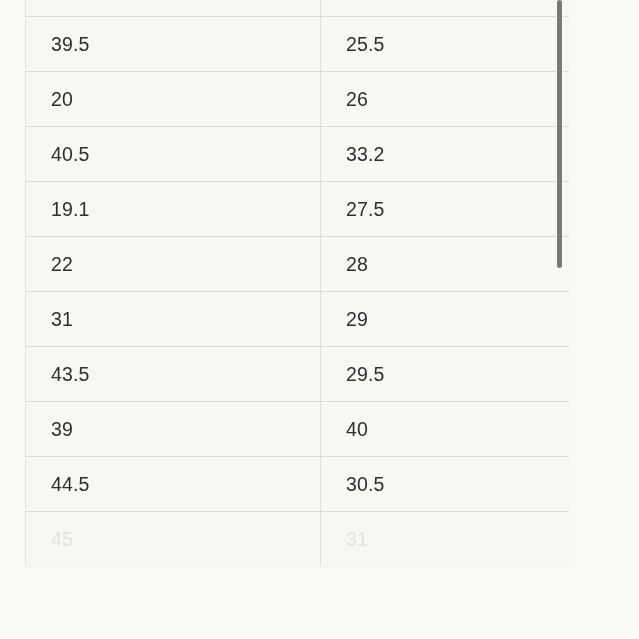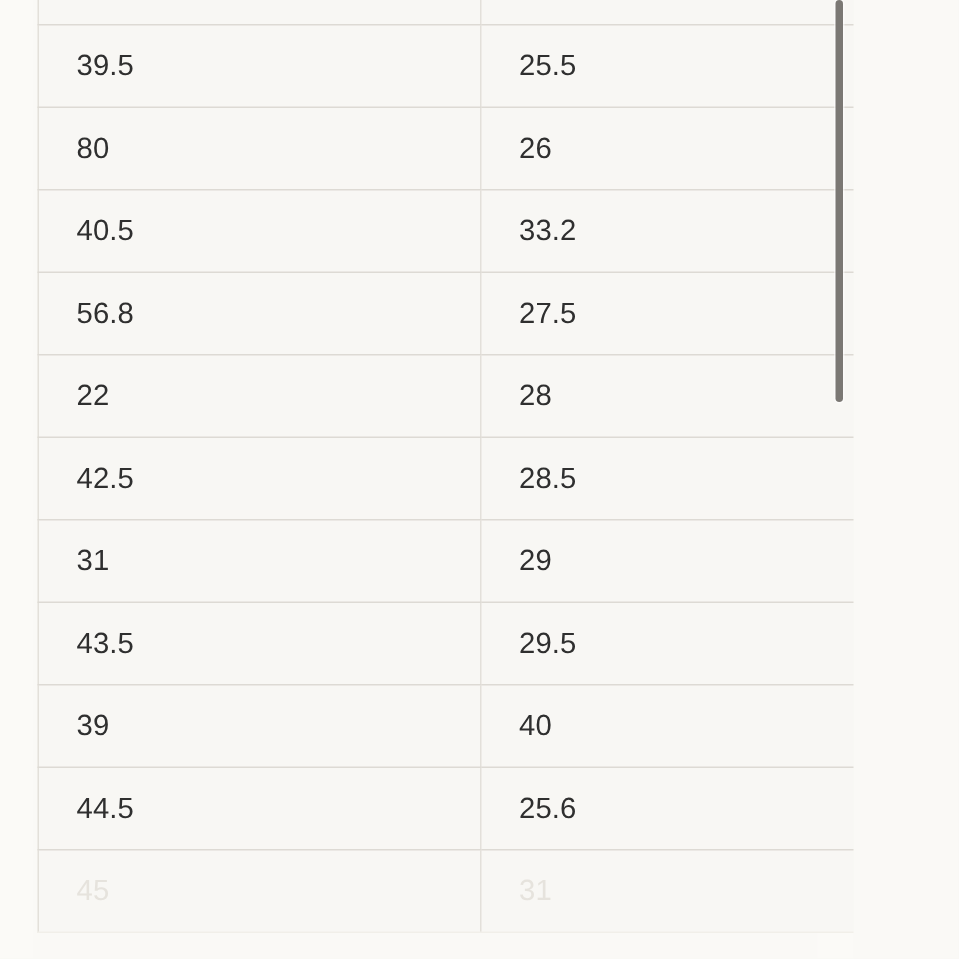--- a/index.html
+++ b/index.html
@@ -111,54 +111,50 @@
     <tbody id="size-table-body">
         <tr class="row-clipped">
           <td>39</td>
           <td>25</td>
         </tr>
         <tr>
           <td>39.5</td>
           <td>25.5</td>
         </tr>
         <tr>
-          <td>80</td>
+          <td>20</td>
           <td>26</td>
         </tr>
         <tr>
           <td>40.5</td>
           <td>33.2</td>
         </tr>
         <tr>
-          <td>56.8</td>
+          <td>19.1</td>
           <td>27.5</td>
         </tr>
         <tr>
           <td>22</td>
           <td>28</td>
-        </tr>
-        <tr>
-          <td>42.5</td>
-          <td>28.5</td>
         </tr>
         <tr>
           <td>31</td>
           <td>29</td>
         </tr>
         <tr>
           <td>43.5</td>
           <td>29.5</td>
         </tr>
         <tr>
           <td>39</td>
           <td>40</td>
         </tr>
         <tr>
           <td>44.5</td>
-          <td>25.6</td>
+          <td>30.5</td>
         </tr>
         <tr class="row-faded">
           <td>45</td>
           <td>31</td>
         </tr>
       </tbody>
   </table>
 
   <div id="scrollbar-track">
     <div id="scrollbar-thumb" style="top: 0px; height: 268px; background: rgb(123, 120, 116);"></div>

